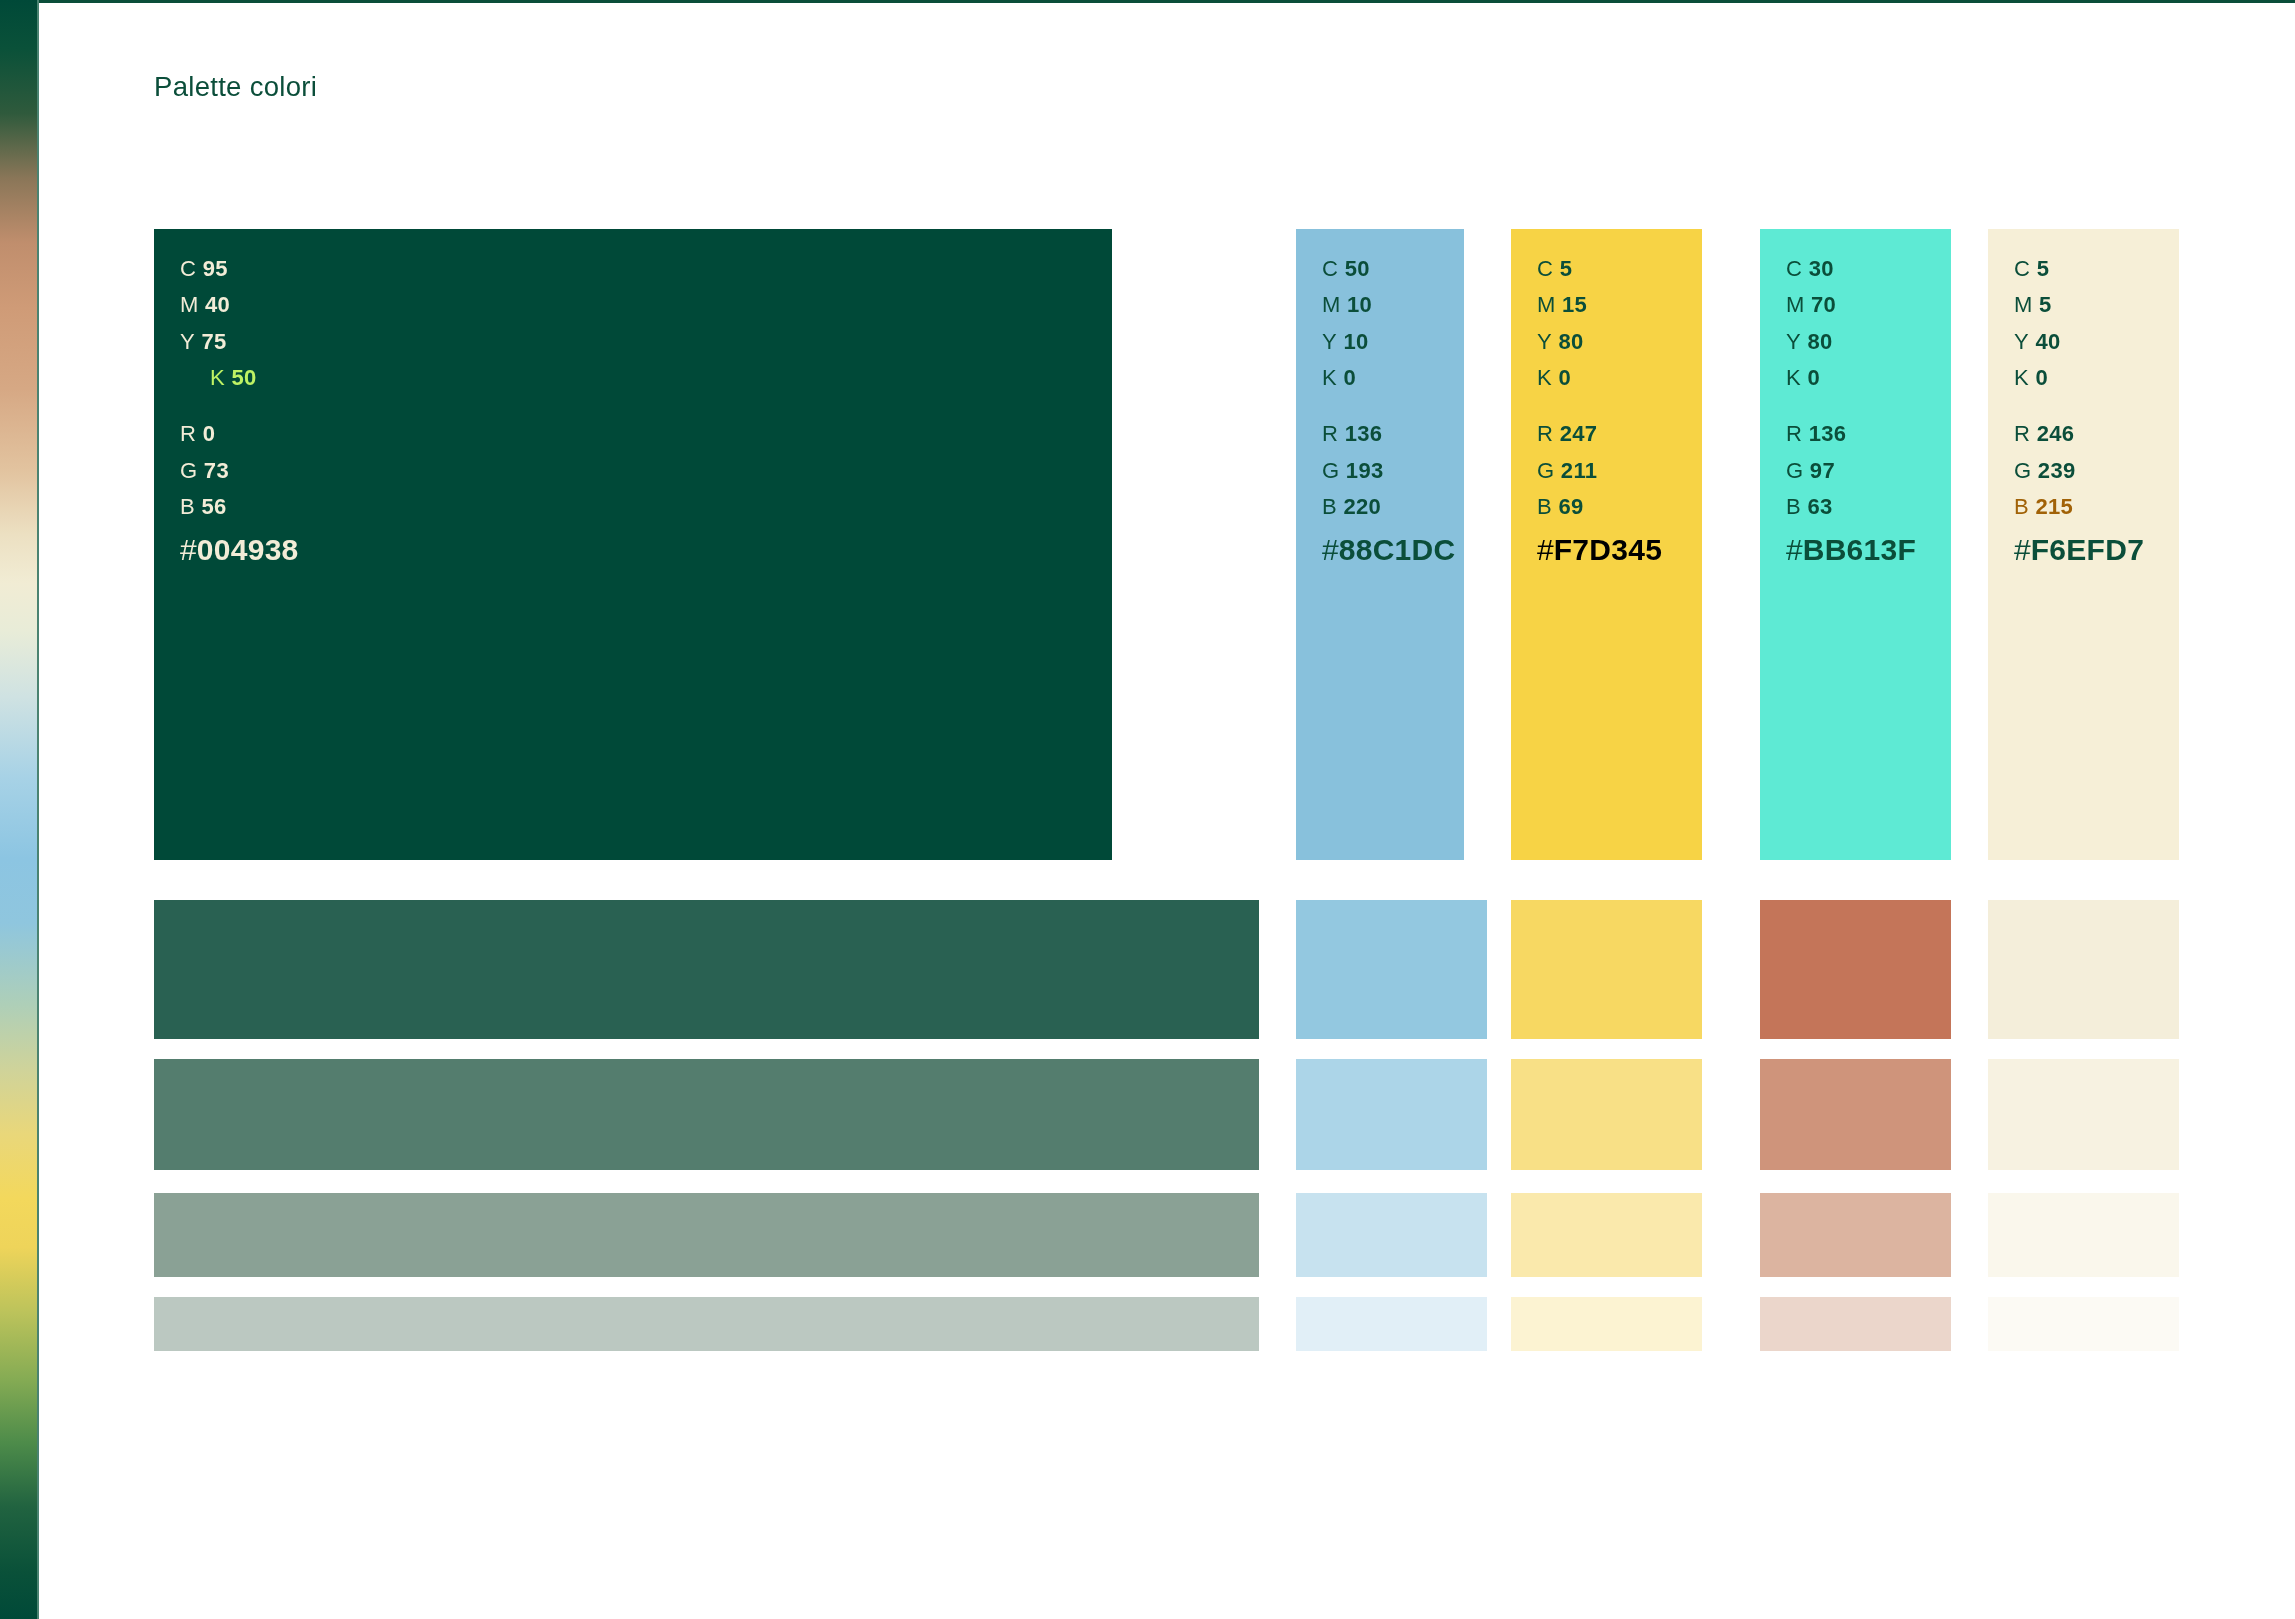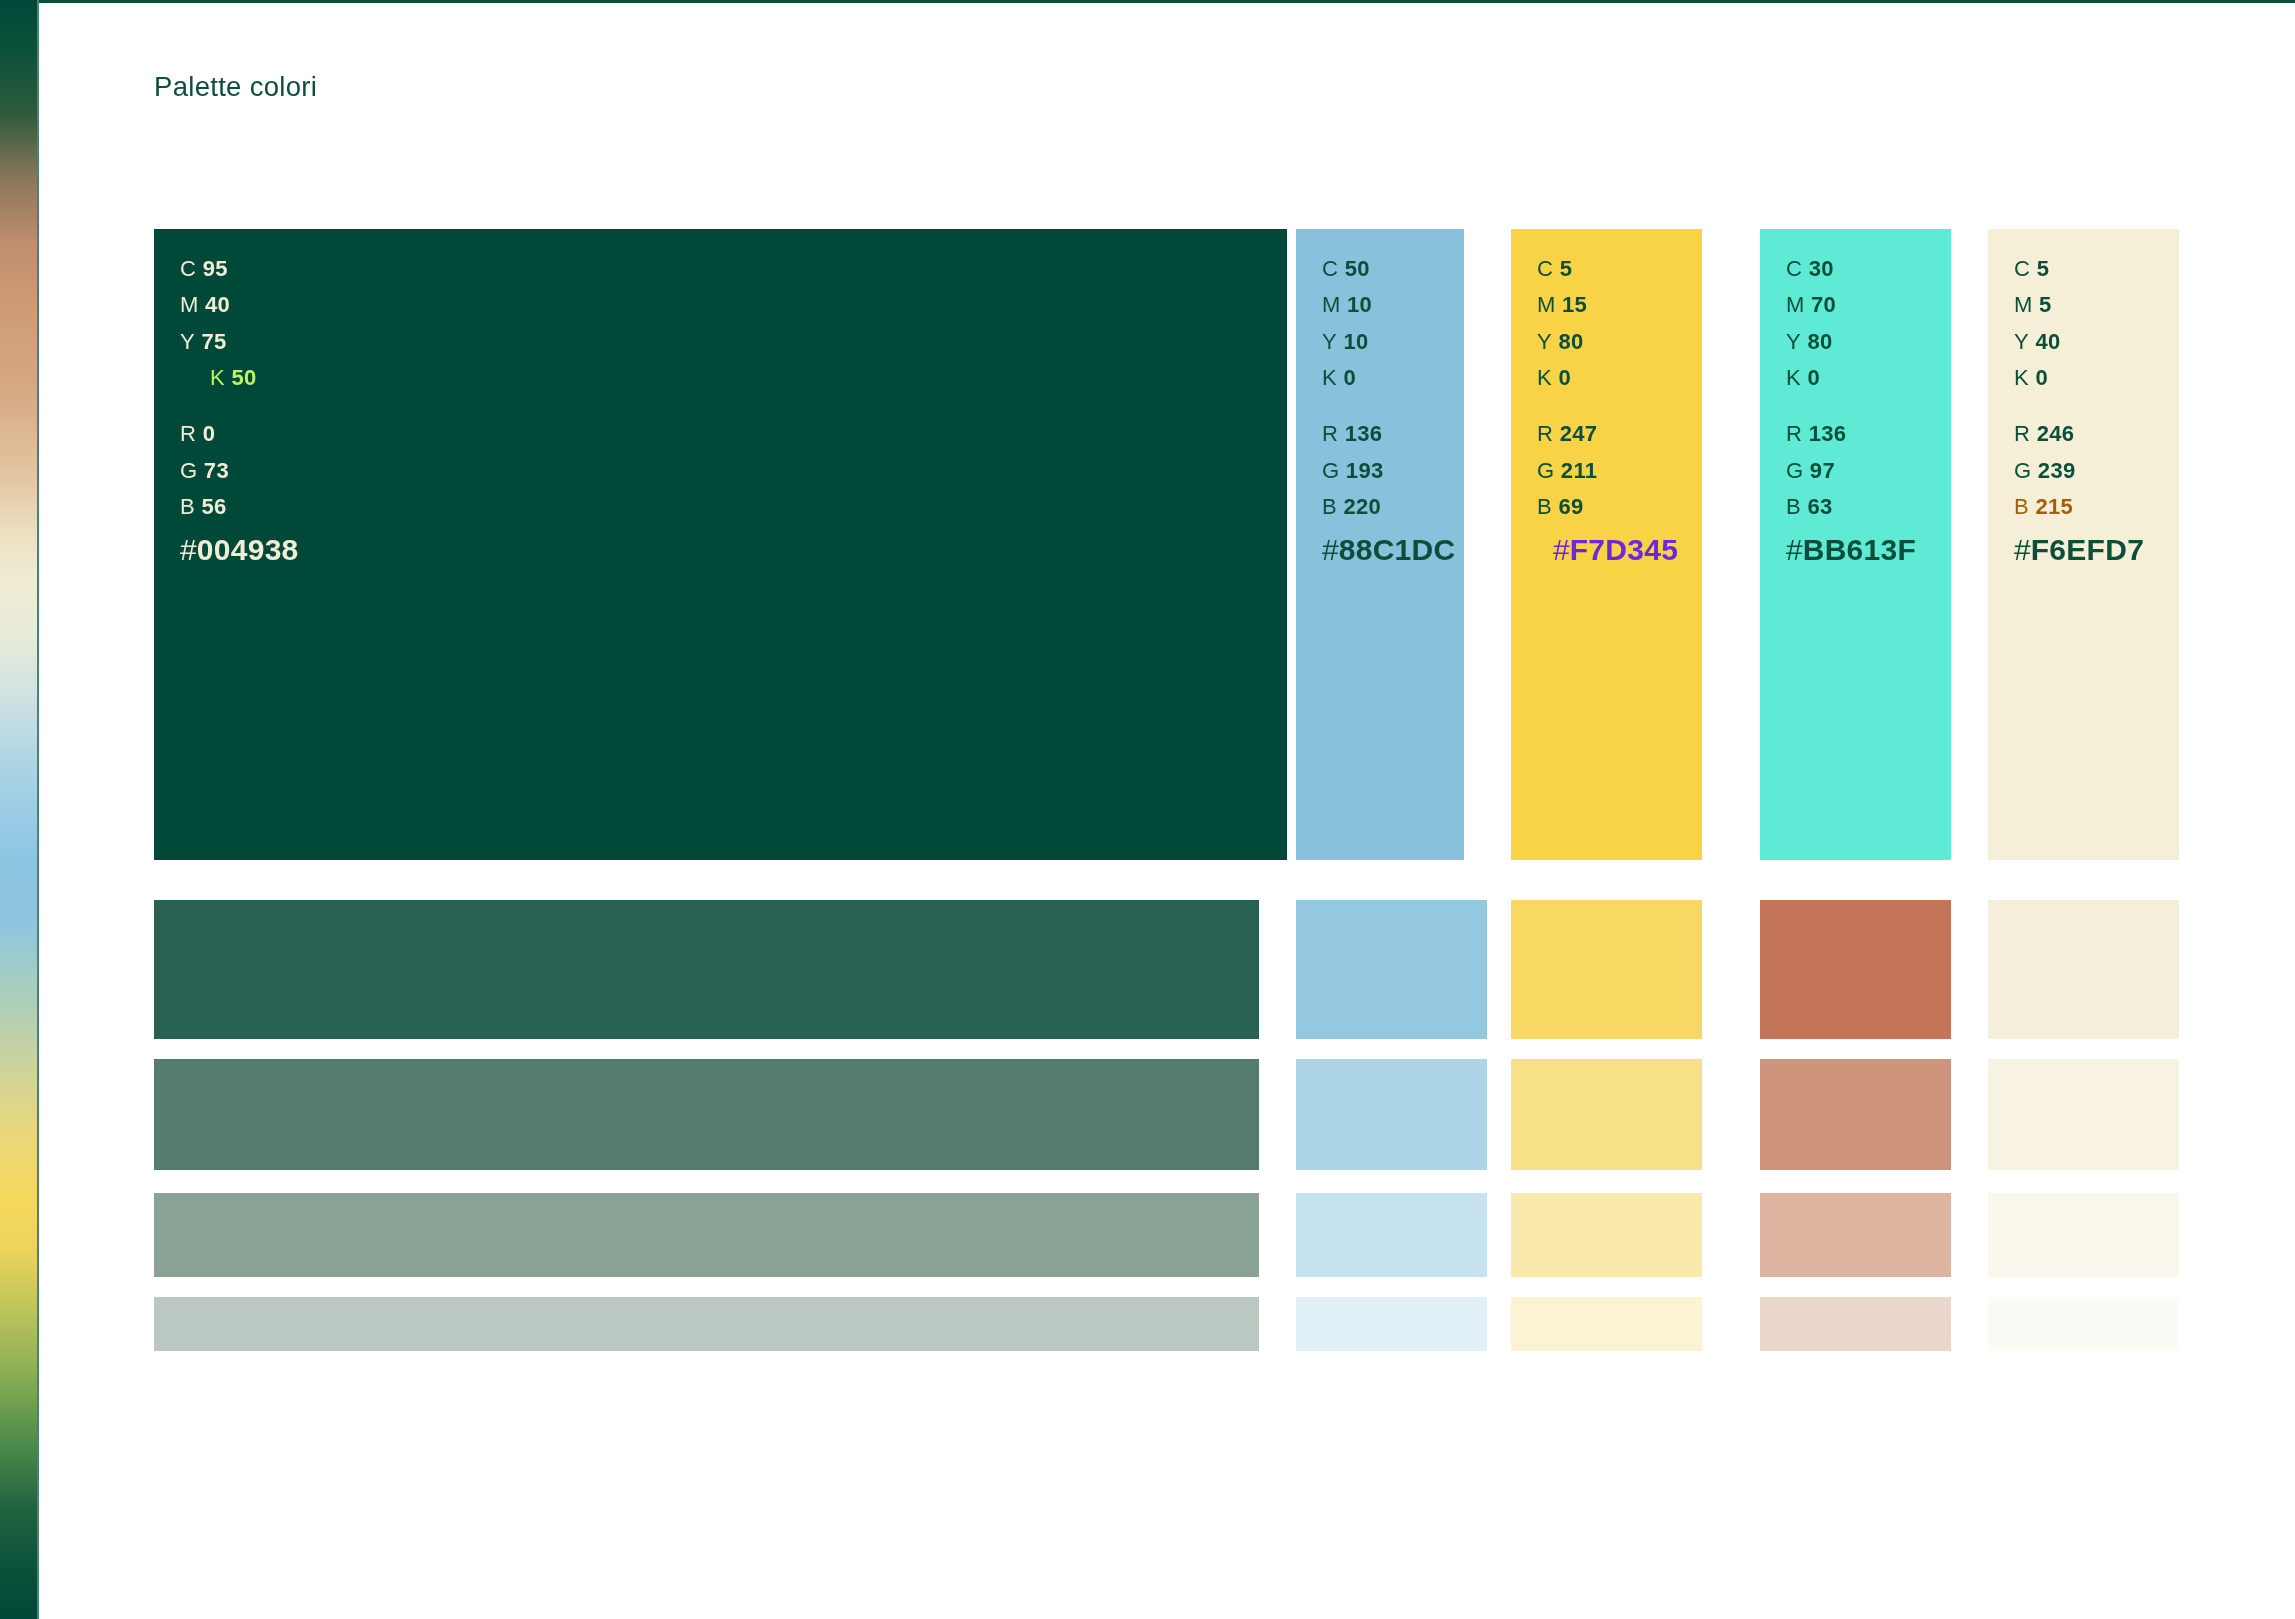--- a/index.html
+++ b/index.html
@@ -91,21 +91,21 @@
     color: #0b4e3a;
     white-space: nowrap;
   }
 
   
   .swatch-main {
     position: absolute;
     top: 229px;
     height: 631px;
   }
-  #swatch-green-main   { left: 154px;  width: 1133px; background: #004938; }
+  #swatch-green-main   { left: 154px;  width: 958px; background: #004938; }
   #swatch-blue-main    { left: 1296px; width: 168px;  background: #79bcd8; }
   #swatch-yellow-main  { left: 1511px; width: 191px;  background: #f5d14f; }
   #swatch-terra-main   { left: 1760px; width: 191px;  background: #bc6442; }
   #swatch-cream-main   { left: 1988px; width: 191px;  background: #f0e9d2; }
 
   
   .spec-block {
     position: absolute;
     left: 26px;
     top: 29px;
@@ -196,21 +196,21 @@
 <div class="swatch-main" id="swatch-yellow-main" style="background: rgb(247, 211, 69);">
   <div class="spec-block">
     <span class="spec-line on-light" style="color: rgb(11, 78, 58);"><span class="lbl">C</span> <span class="val">5</span></span>
     <span class="spec-line on-light" style="color: rgb(11, 78, 58);"><span class="lbl">M</span> <span class="val">15</span></span>
     <span class="spec-line on-light" style="color: rgb(11, 78, 58);"><span class="lbl">Y</span> <span class="val">80</span></span>
     <span class="spec-line on-light" style="color: rgb(11, 78, 58);"><span class="lbl">K</span> <span class="val">0</span></span>
     <div class="spec-gap"></div>
     <span class="spec-line on-light" style="color: rgb(11, 78, 58);"><span class="lbl">R</span> <span class="val">247</span></span>
     <span class="spec-line on-light" style="color: rgb(11, 78, 58);"><span class="lbl">G</span> <span class="val">211</span></span>
     <span class="spec-line on-light" style="color: rgb(11, 78, 58);"><span class="lbl">B</span> <span class="val">69</span></span>
-    <span class="hex-line on-light" style="color: #6d28d9; margin-left: 16px;"><span class="hash">#</span><span class="hx">F7D345</span></span>
+    <span class="hex-line on-light" style="color: #000000;"><span class="hash">#</span><span class="hx">F7D345</span></span>
   </div>
 </div>
 
 <div class="swatch-main" id="swatch-terra-main" style="background: #5eead4;">
   <div class="spec-block">
     <span class="spec-line on-light" style="color: rgb(11, 78, 58);"><span class="lbl">C</span> <span class="val">30</span></span>
     <span class="spec-line on-light" style="color: rgb(11, 78, 58);"><span class="lbl">M</span> <span class="val">70</span></span>
     <span class="spec-line on-light" style="color: rgb(11, 78, 58);"><span class="lbl">Y</span> <span class="val">80</span></span>
     <span class="spec-line on-light" style="color: rgb(11, 78, 58);"><span class="lbl">K</span> <span class="val">0</span></span>
     <div class="spec-gap"></div>

